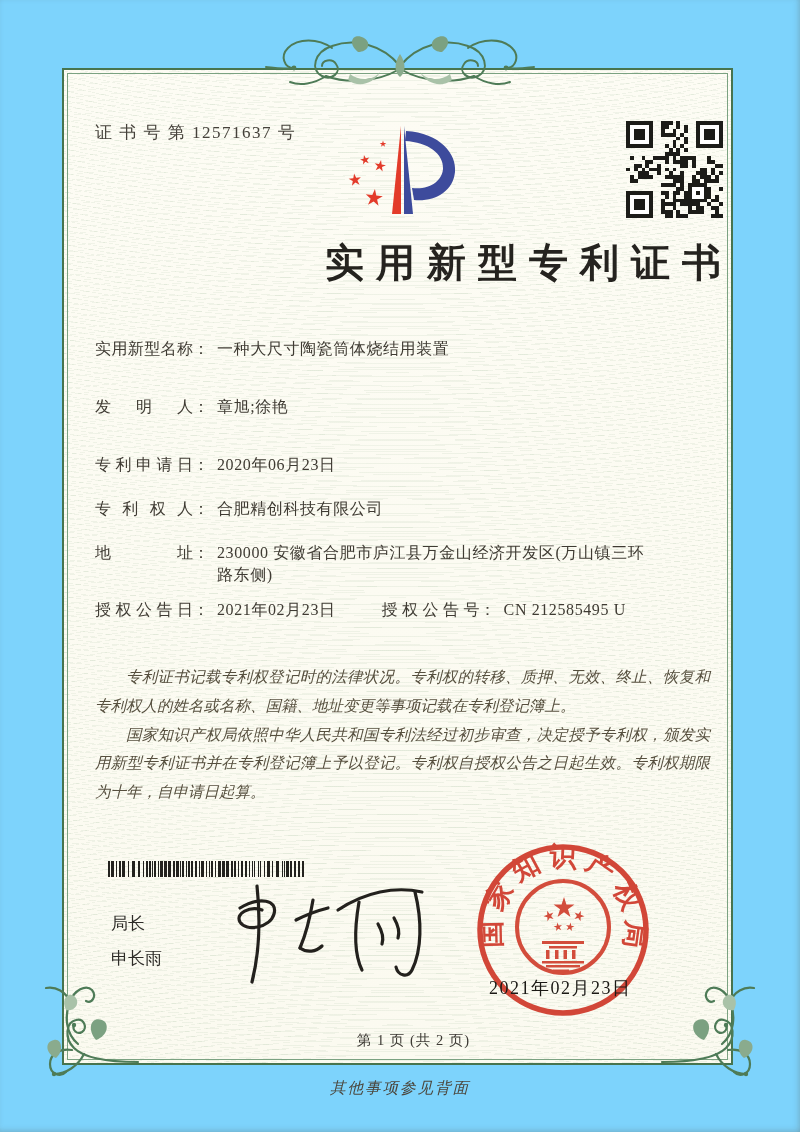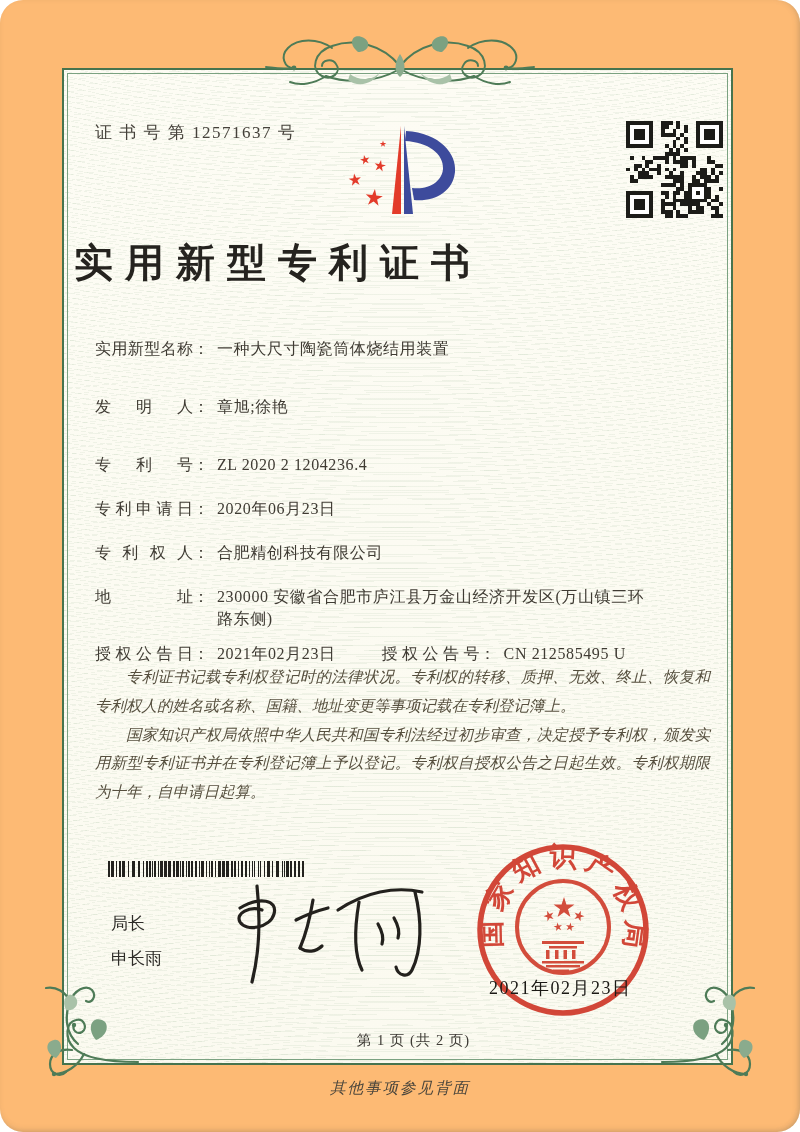--- a/index.html
+++ b/index.html
@@ -1,34 +1,33 @@
 <!DOCTYPE html>
 <html><head>
 <meta charset="utf-8">
 <style>
   html,body{margin:0;padding:0;background:#ffffff;}
   .sheet{
-    position:relative;width:800px;height:1132px;background:#fdba74;overflow:hidden;
+    position:relative;width:800px;height:1132px;background:#7dd3fc;overflow:hidden;
     font-family:"Liberation Serif","DejaVu Serif",serif;
     box-shadow:inset -4px 0 6px -3px rgba(90,90,80,.25), inset 0 -4px 6px -3px rgba(90,90,80,.25);
-    border-radius:23px;
   }
   .frame{
     position:absolute;left:62px;top:68px;width:671px;height:997px;box-sizing:border-box;
     border:2px solid #47744e;
     background:
       repeating-radial-gradient(ellipse 160% 70% at 50% -55%, rgba(118,158,116,.10) 0 1px, rgba(0,0,0,0) 1px 7px),
       repeating-radial-gradient(ellipse 160% 70% at 50% 150%, rgba(118,158,116,.09) 0 1px, rgba(0,0,0,0) 1px 9px),
       linear-gradient(#fdfcf4,#fbfaf0);
   }
   .frame::before{content:"";position:absolute;inset:3px;border:1px solid #7ba281;}
   .cert-no{position:absolute;left:95px;top:121px;font-size:17px;color:#45413a;letter-spacing:1.5px;}
   .logo{position:absolute;left:332px;top:110px;}
   .qr{position:absolute;left:626px;top:121px;}
-  .title{position:absolute;left:62px;top:241px;width:671px;margin:0;text-align:left;
+  .title{position:absolute;left:62px;top:241px;width:671px;margin:0;text-align:right;
     font-size:39px;font-weight:600;color:#25231f;letter-spacing:12px;text-indent:12px;line-height:1.15;}
   .fields{position:absolute;left:95px;top:338px;width:618px;font-size:16px;color:#3f3b33;}
   .fr{margin-bottom:22px;line-height:22px;}
   .fr.big{margin-bottom:36px;}
   .fr.addr{margin-bottom:13px;}
   .lbl{display:inline-block;width:98px;text-align:justify;text-align-last:justify;vertical-align:top;}
   .colon{display:inline-block;vertical-align:top;}
   .val{display:inline-block;margin-left:8px;letter-spacing:.6px;vertical-align:top;}
   .addr .val{width:430px;}
   .pair-right{margin-left:46px;}
@@ -301,23 +300,20 @@
   <h1 class="title">实用新型专利证书</h1>
 
   <div class="fields">
     <div class="fr big">
       <span class="lbl">实用新型名称</span><span class="colon">：</span><span class="val">一种大尺寸陶瓷筒体烧结用装置</span>
     </div>
     <div class="fr big">
       <span class="lbl">发明人</span><span class="colon">：</span><span class="val">章旭;徐艳</span>
     </div>
     <div class="fr">
-      <span class="lbl">专利号</span><span class="colon">：</span><span class="val">ZL 2020 2 1204236.4</span>
-    </div>
-    <div class="fr">
       <span class="lbl">专利申请日</span><span class="colon">：</span><span class="val">2020年06月23日</span>
     </div>
     <div class="fr">
       <span class="lbl">专利权人</span><span class="colon">：</span><span class="val">合肥精创科技有限公司</span>
     </div>
     <div class="fr addr">
       <span class="lbl">地址</span><span class="colon">：</span><span class="val">230000 安徽省合肥市庐江县万金山经济开发区(万山镇三环路东侧)</span>
     </div>
     <div class="fr">
       <span class="lbl">授权公告日</span><span class="colon">：</span><span class="val">2021年02月23日</span><span class="lbl pair-right">授权公告号</span><span class="colon">：</span><span class="val">CN 212585495 U</span>

